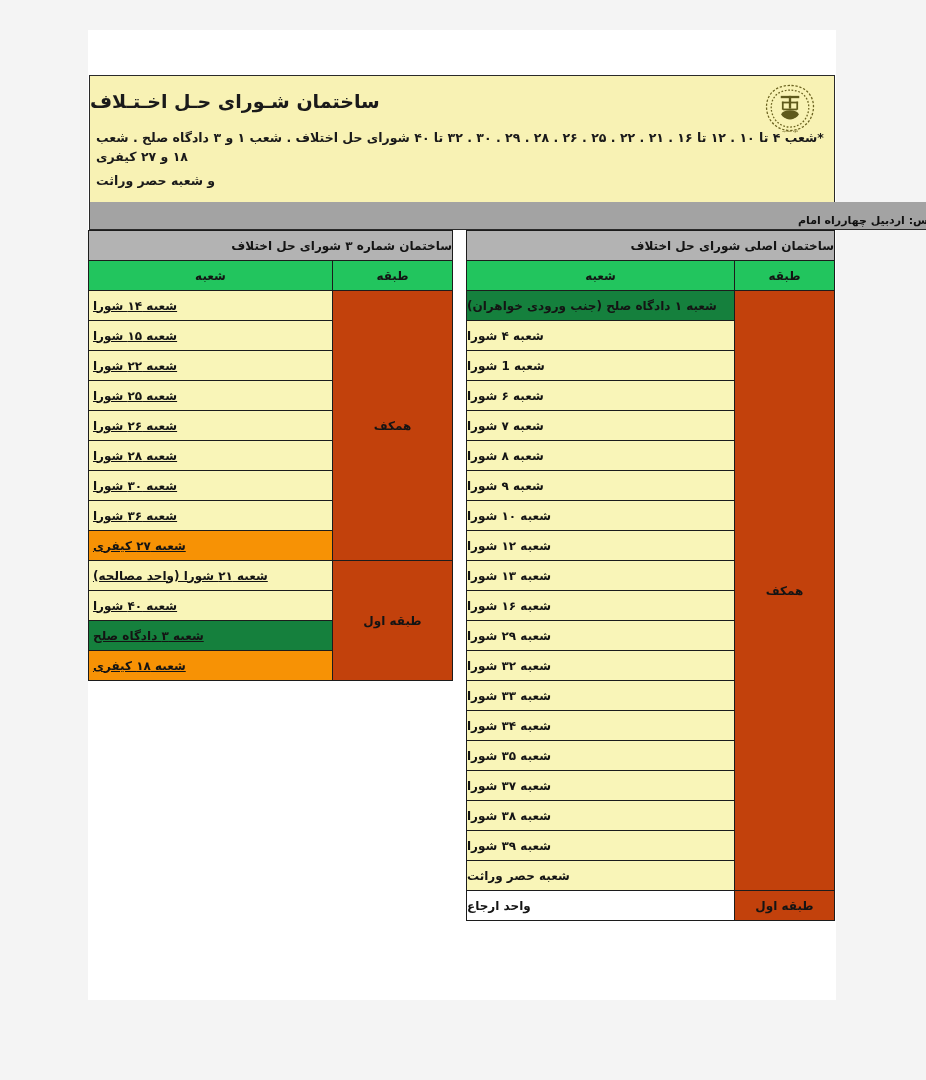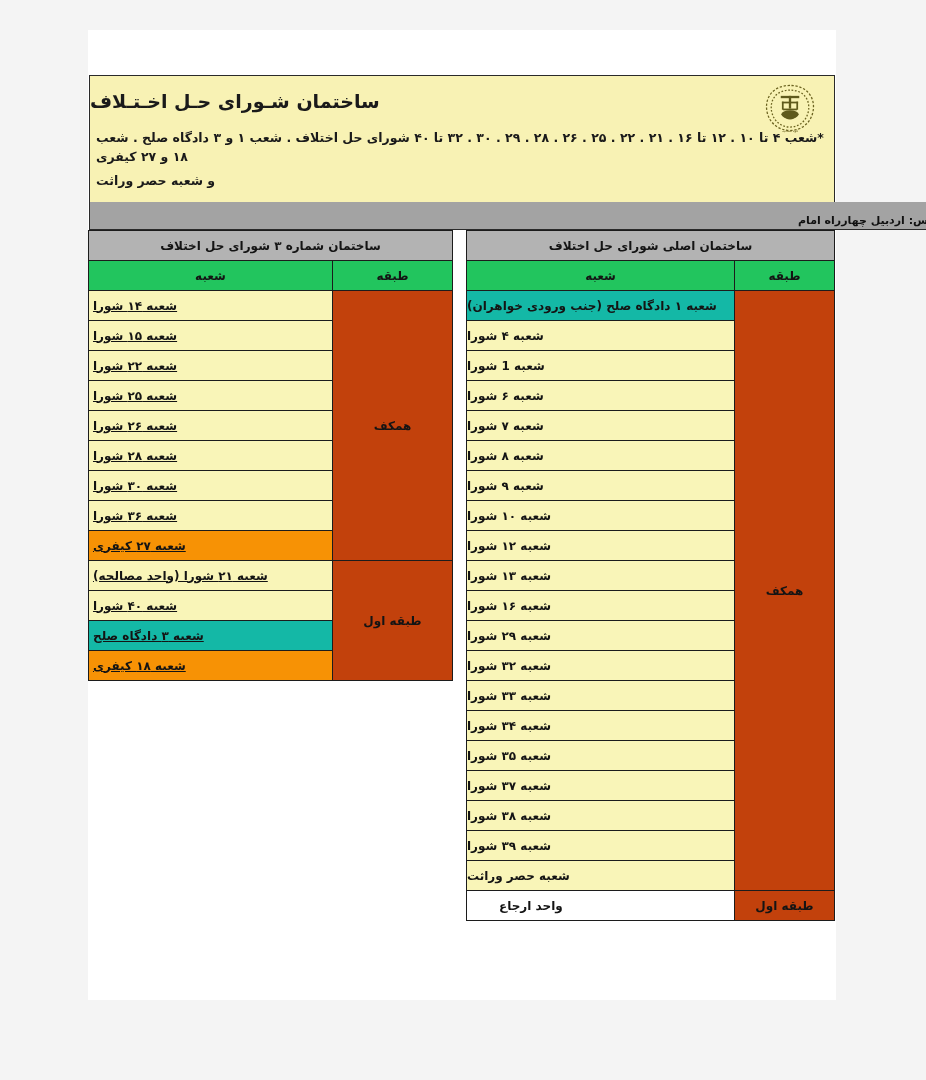--- a/index.html
+++ b/index.html
@@ -108,44 +108,43 @@
     margin: 0;
     font-size: 12px;
     font-weight: bold;
     color: #141414;
     height: 30px;
     box-sizing: border-box;
   }
 
   .tbl-title {
     background: #b3b3b3;
-    text-align: center;
     font-size: 13px;
     height: 33px;
     border: 1.6px solid #1c1c1c !important;
   }
 
   .col-head {
     background: #22c55e;
     text-align: center;
     font-size: 13px;
     height: 33px;
   }
 
   .cell-branch {
     background: #f9f5b8;
     text-align: left;
     padding-left: 6px;
     white-space: nowrap;
   }
   #table-three .cell-branch { padding-left: 4px; text-decoration: underline; }
 
-  .cell-branch.c-peace   { background: #14b8a6; margin-left: 16px; }
+  .cell-branch.c-peace   { background: #15803d; margin-left: 16px; }
   .cell-branch.c-crime   { background: #f79205; }
-  .cell-branch.c-plain   { background: #ffffff; padding-left: 32px; }
+  .cell-branch.c-plain   { background: #ffffff; }
 
   .cell-floor {
     background: #c2410c;
     text-align: center;
     vertical-align: middle;
     font-size: 12.5px;
   }
 </style>
 </head>
 <body>

